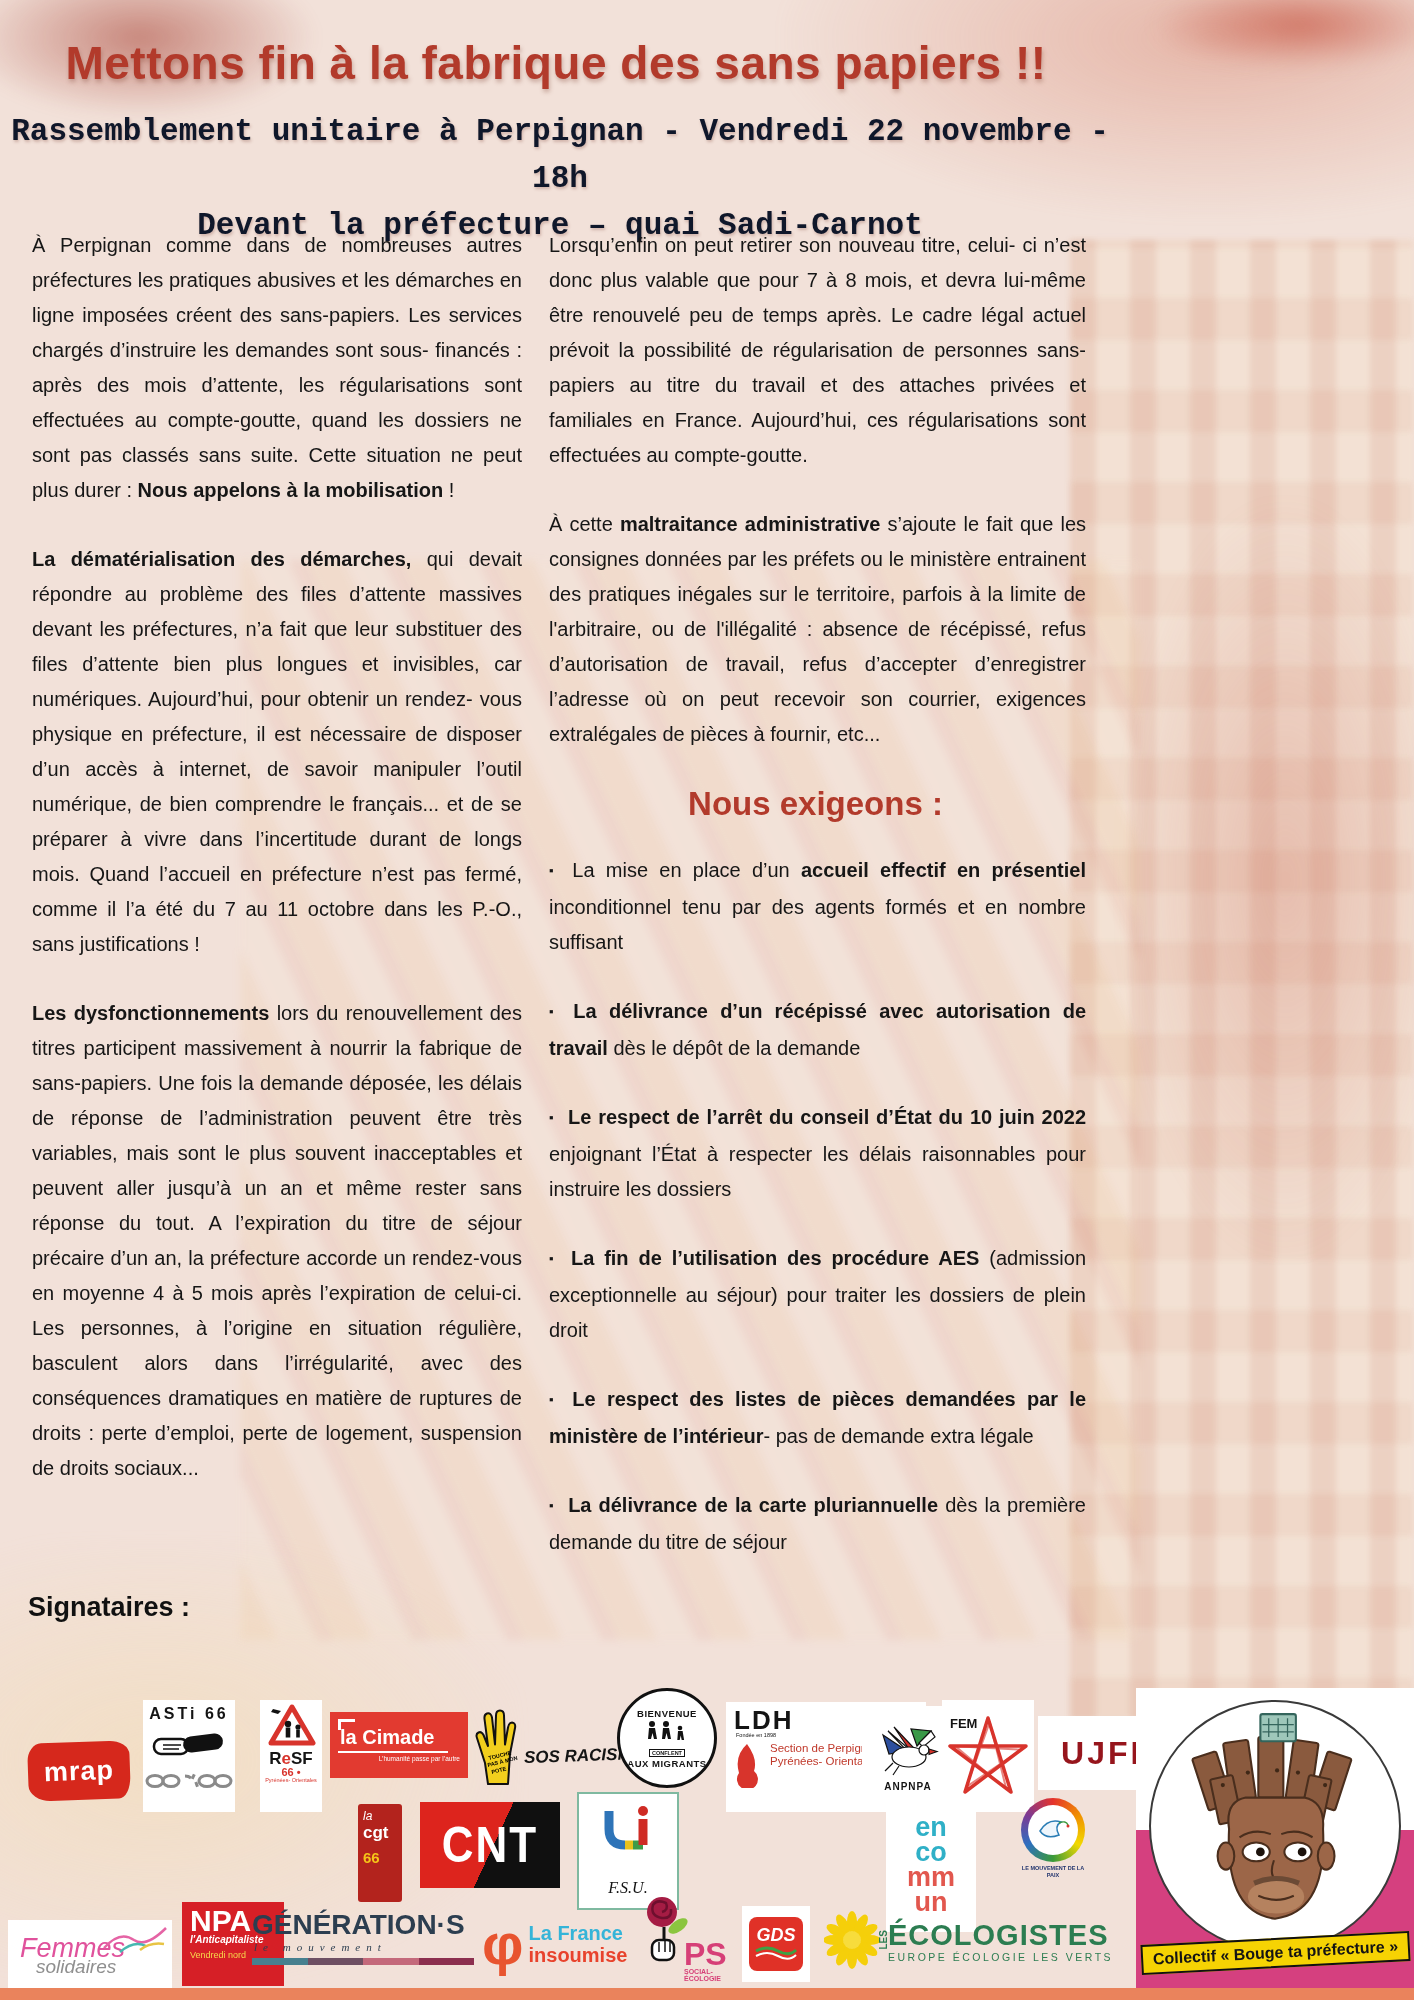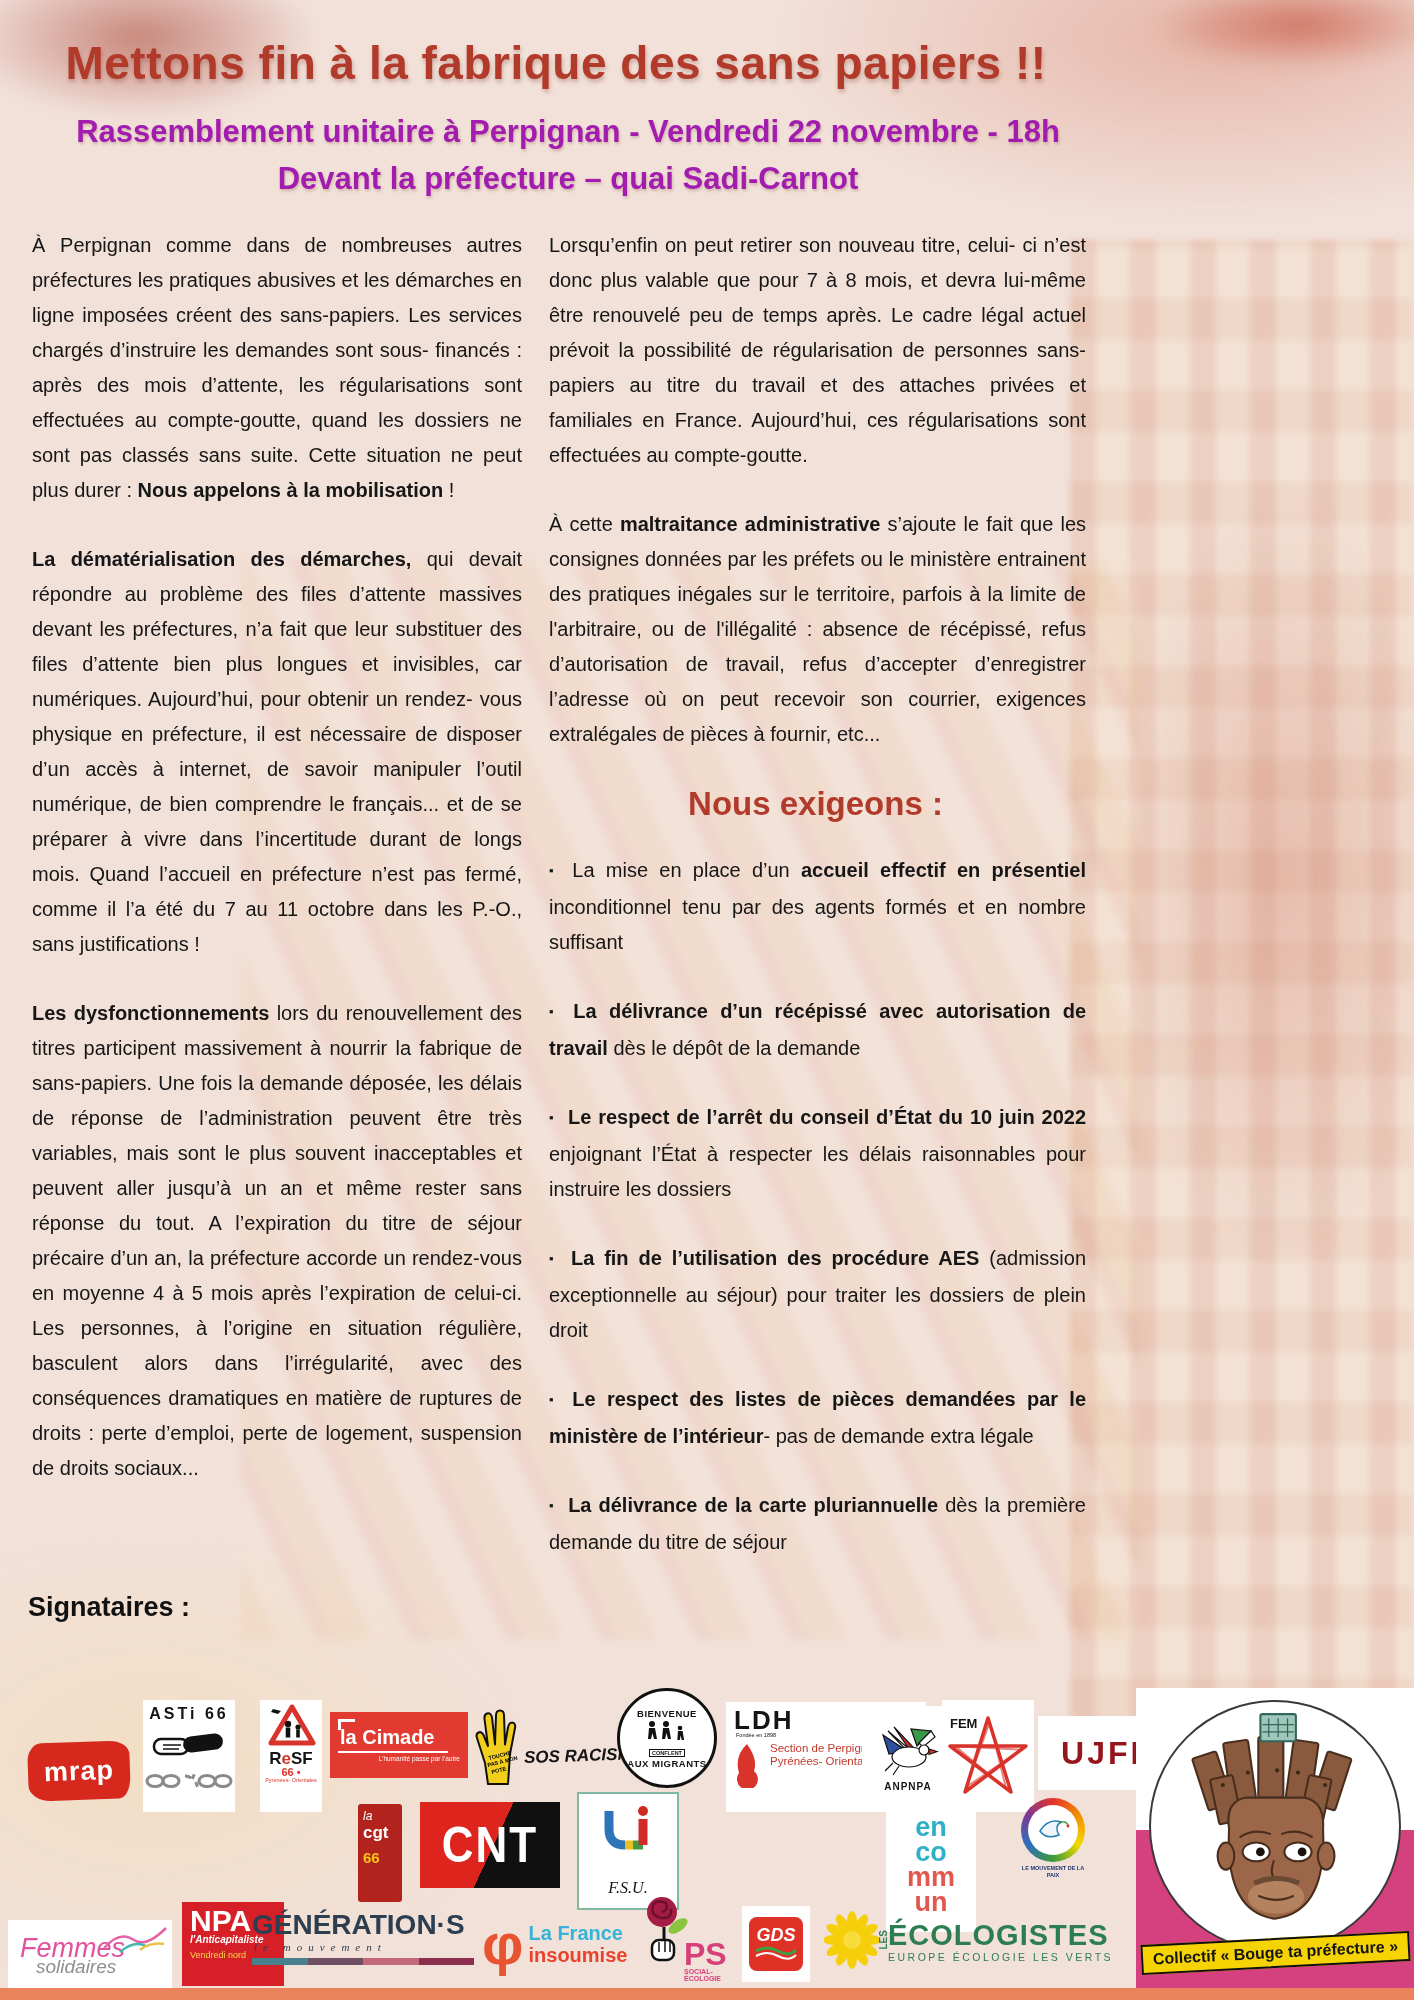--- a/index.html
+++ b/index.html
@@ -19,23 +19,23 @@
       background:radial-gradient(ellipse,rgba(198,98,76,.28),transparent 72%);filter:blur(8px);}
   .bg-center{left:240px;top:560px;width:900px;height:1080px;opacity:.8;filter:blur(4px);
       background:repeating-linear-gradient(65deg,rgba(236,197,146,.22) 0 34px,rgba(246,228,208,.14) 34px 70px,rgba(205,110,85,.12) 70px 86px);}
   .bg-bottomleft{left:-40px;top:1540px;width:560px;height:440px;
       background:radial-gradient(ellipse at 35% 50%,rgba(243,219,166,.4),transparent 75%);filter:blur(7px);}
   .bottom-bar{position:absolute;left:0;bottom:0;width:100%;height:12px;background:#ea835c;}
 
   .title{position:absolute;left:0;top:36px;width:1112px;text-align:center;
          font-size:46px;font-weight:bold;color:#b23a2b;letter-spacing:.5px;
          text-shadow:1px 3px 4px rgba(130,70,55,.35);}
-  .subtitle{position:absolute;left:12px;top:108px;width:1112px;text-align:center;
-         font-size:31px;font-weight:bold;color:#a21caf;line-height:47px;
-         text-shadow:1px 2px 3px rgba(130,70,55,.3);}
+  .subtitle{position:absolute;left:4px;top:108px;width:1112px;text-align:center;
+         font-size:31px;font-weight:bold;color:#0f172a;line-height:47px;
+         text-shadow:1px 2px 3px rgba(130,70,55,.3);font-family:Liberation Mono, monospace;}
 
   .col{position:absolute;top:228px;font-size:20px;line-height:35px;text-align:justify;color:#161616;}
   .col p{margin:0 0 34px 4px;}
   .b{font-weight:bold;}
   .col-left{left:28px;width:494px;}
   .col-right{left:545px;width:541px;}
   .demands-h{font-size:33px;font-weight:bold;color:#b23a2b;text-align:center;margin:14px 0 32px 0;}
   .demand{margin:0;}
   .demand .bullet{font-size:13px;margin-right:13px;position:relative;top:-2px;}
 

